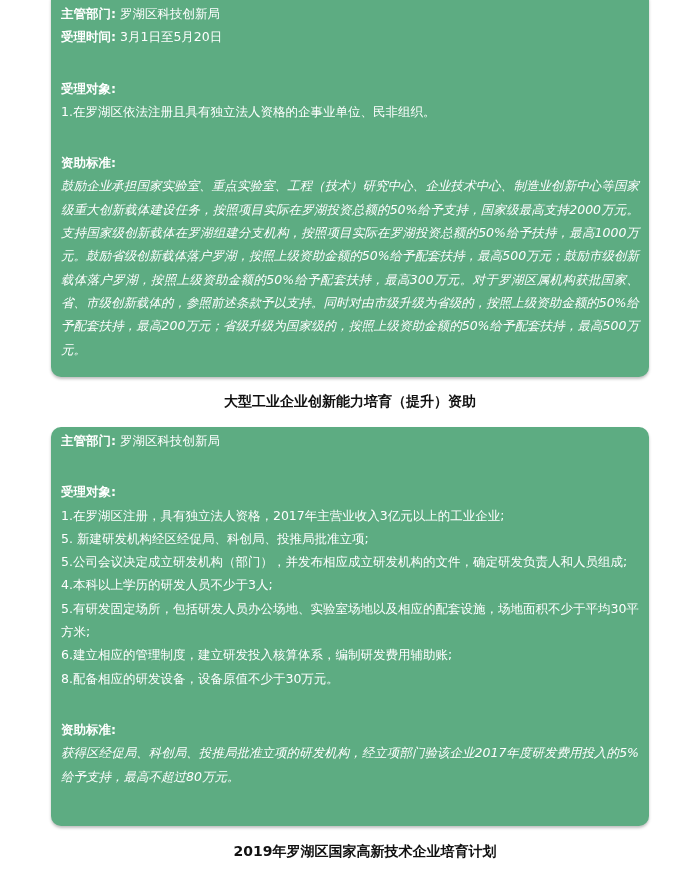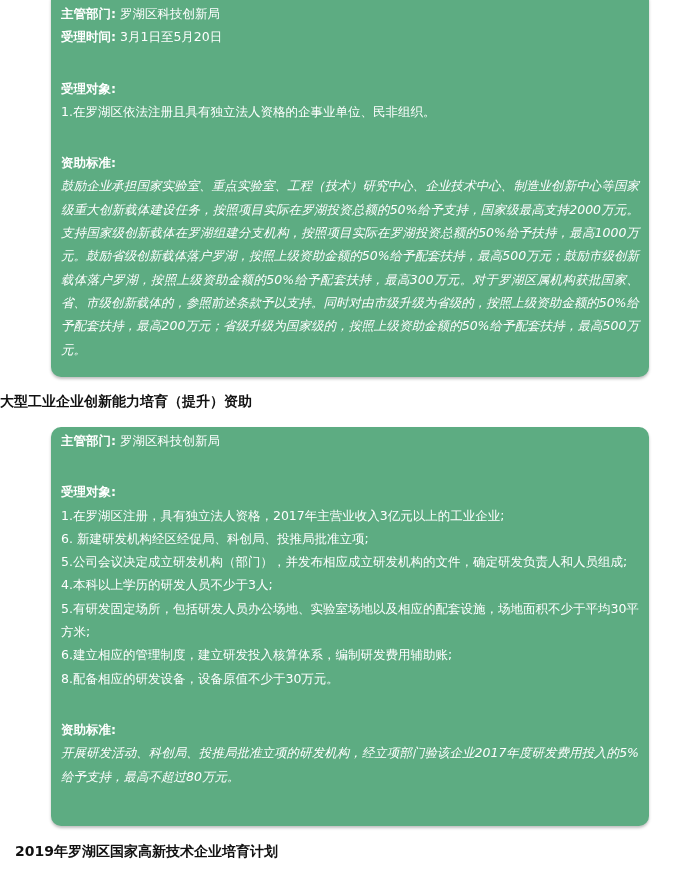--- a/index.html
+++ b/index.html
@@ -12,21 +12,21 @@
       box-shadow: 0 2px 3px rgba(0,0,0,0.25);
       box-sizing: border-box; padding: 4px 10px 0 10px;
       font-size: 12.5px; line-height: 23.3px;
     }
     .card1 { top: -10px; height: 387px; padding-top: 12px; }
     .card2 { top: 427px; height: 399px; padding-top: 2px; }
     .label { font-weight: bold; margin-top: 28px; }
     .line { display: block; white-space: normal; }
     .para { text-align: justify; font-style: italic; }
     .section-title {
-      position: absolute; left: 0; width: 700px; 
+      position: absolute; left: 0; width: 700px; text-align: center;
       font-weight: bold; font-size: 14px; color: #111111;
     }
     .t1 { top: 393px; }
     .t2 { top: 843px; margin-left: 15px; }
   </style>
 </head>
 <body>
 
 <div class="card card1">
   <div class="line">
@@ -45,23 +45,23 @@
 
 <div class="section-title t1">大型工业企业创新能力培育（提升）资助</div>
 
 <div class="card card2">
   <div class="line">
     <span class="label">主管部门:</span>
     <span>罗湖区科技创新局</span>
   </div>
   <div class="line label">受理对象:</div>
   <div class="line">1.在罗湖区注册，具有独立法人资格，2017年主营业收入3亿元以上的工业企业;</div>
-  <div class="line">6. 新建研发机构经区经促局、科创局、投推局批准立项;</div>
+  <div class="line">5. 新建研发机构经区经促局、科创局、投推局批准立项;</div>
   <div class="line">5.公司会议决定成立研发机构（部门），并发布相应成立研发机构的文件，确定研发负责人和人员组成;</div>
   <div class="line">4.本科以上学历的研发人员不少于3人;</div>
   <div class="line">5.有研发固定场所，包括研发人员办公场地、实验室场地以及相应的配套设施，场地面积不少于平均30平方米;</div>
   <div class="line">6.建立相应的管理制度，建立研发投入核算体系，编制研发费用辅助账;</div>
   <div class="line">8.配备相应的研发设备，设备原值不少于30万元。</div>
   <div class="line label">资助标准:</div>
-  <div class="line para">开展研发活动、科创局、投推局批准立项的研发机构，经立项部门验该企业2017年度研发费用投入的5%给予支持，最高不超过80万元。</div>
+  <div class="line para">获得区经促局、科创局、投推局批准立项的研发机构，经立项部门验该企业2017年度研发费用投入的5%给予支持，最高不超过80万元。</div>
 </div>
 
 <div class="section-title t2">2019年罗湖区国家高新技术企业培育计划</div>
 
 </body></html>

